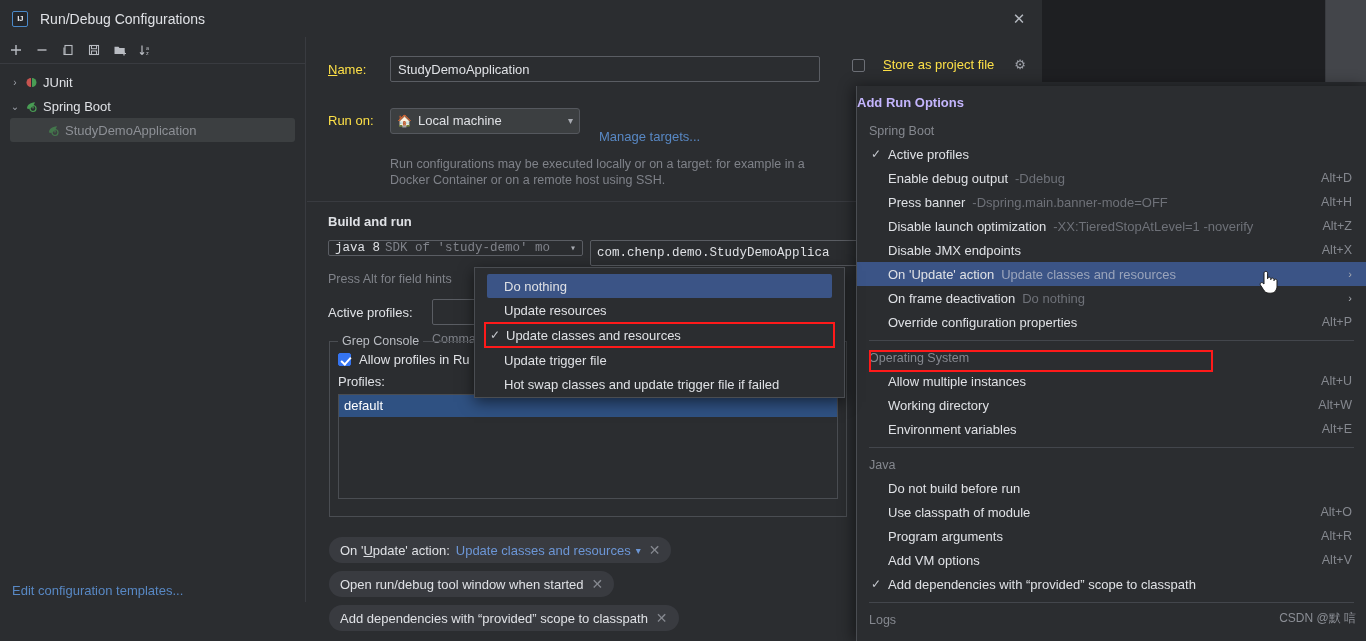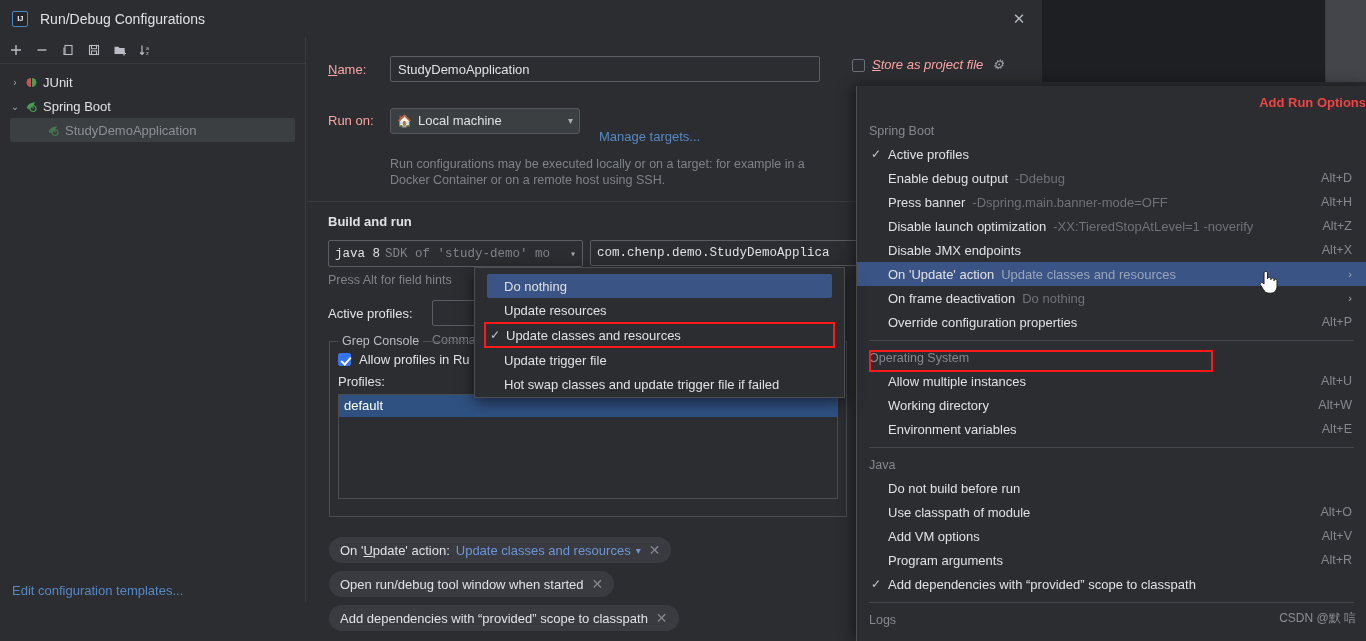--- a/index.html
+++ b/index.html
@@ -108,39 +108,39 @@
 
   
   .form {
     position: absolute; left: 307px; top: 37px;
     width: 735px; height: 604px;
     background: #2b2d30;
     padding: 14px 0 0 21px;
   }
   .row { display: flex; align-items: center; }
 
-  .lbl { font-size: 13px; color: #fca5a5; }
+  .lbl { font-size: 13px; color: #fde047; }
   .lbl u { text-decoration: underline; }
 
   .name-row { margin-top: 5px; }
   .name-label { width: 62px; }
   .name-input {
     width: 430px; height: 26px;
     background: #2b2d30;
     border: 1px solid #5a5d63;
     border-radius: 2px;
     color: #dfe1e5; font-size: 13px;
     padding: 0 7px;
     font-family: "Liberation Sans", sans-serif;
     outline: none;
   }
 
   .store-wrap {
     position: absolute; left: 545px; top: 20px;
-    display: flex; align-items: flex-end; gap: 7px; font-style: italic;
+    display: flex; align-items: flex-end; gap: 18px;
   }
   .cbox {
     width: 13px; height: 13px;
     border: 1px solid #6c6f76;
     border-radius: 2px;
     background: #2b2d30;
     display: inline-block;
   }
   .cbox.checked {
     background: #3574f0; border-color: #3574f0;
@@ -184,21 +184,21 @@
   .section-title {
     margin-top: 12px; font-size: 13px; font-weight: bold; color: #dfe1e5;
   }
 
   .buildrun-row { margin-top: 11px; display: flex; gap: 7px; }
   .mono {
     font-family: "Liberation Mono", monospace;
     font-size: 12.5px;
   }
   .jdk-combo {
-    width: 255px; height: 27px;
+    width: 255px; height: 16px;
     background: #2b2d30;
     border: 1px solid #5a5d63;
     border-radius: 2px;
     display: flex; align-items: center; padding: 0 6px;
     cursor: pointer; overflow: hidden; white-space: nowrap;
   }
   .jdk-combo .j1 { color: #dfe1e5; }
   .jdk-combo .j2 { color: #80838a; margin-left: 5px; }
   .jdk-combo .chev { margin-left: auto; padding-left: 4px; }
   .main-class {
@@ -295,22 +295,22 @@
   .run-options {
     position: absolute; left: 856px; top: 86px;
     width: 510px; height: 555px;
     background: #2b2d30;
     border-left: 1px solid #4a4d52;
     box-shadow: -3px 0 14px rgba(0,0,0,0.45);
     z-index: 30;
     overflow: hidden;
   }
   .ro-title {
-    height: 34px; line-height: 34px; text-align: right;
-    font-size: 13px; font-weight: bold; color: #ef4444;
+    height: 34px; line-height: 34px; text-align: left;
+    font-size: 13px; font-weight: bold; color: #c4b5fd;
   }
   .ro-group-hdr {
     padding-left: 12px; font-size: 12.5px; color: #85888f;
     height: 22px; line-height: 22px;
   }
   .ro-item {
     height: 24px; display: flex; align-items: center;
     padding-left: 31px; padding-right: 14px;
     font-size: 13px; color: #dfe1e5; cursor: pointer;
     position: relative;
@@ -638,27 +638,27 @@
       <span class="chk"></span>
       <span>Do not build before run</span>
     </div>
     <div class="ro-item">
       <span class="chk"></span>
       <span>Use classpath of module</span>
       <span class="sc">Alt+O</span>
     </div>
     <div class="ro-item">
       <span class="chk"></span>
+      <span>Program arguments</span>
+      <span class="sc">Alt+R</span>
+    </div>
+    <div class="ro-item">
+      <span class="chk"></span>
       <span>Add VM options</span>
       <span class="sc">Alt+V</span>
-    </div>
-    <div class="ro-item">
-      <span class="chk"></span>
-      <span>Program arguments</span>
-      <span class="sc">Alt+R</span>
     </div>
     <div class="ro-item">
       <span class="chk">✓</span>
       <span>Add dependencies with “provided” scope to classpath</span>
     </div>
 
     <div class="ro-sep"></div>
 
     <div class="ro-group-hdr">Logs</div>
 

